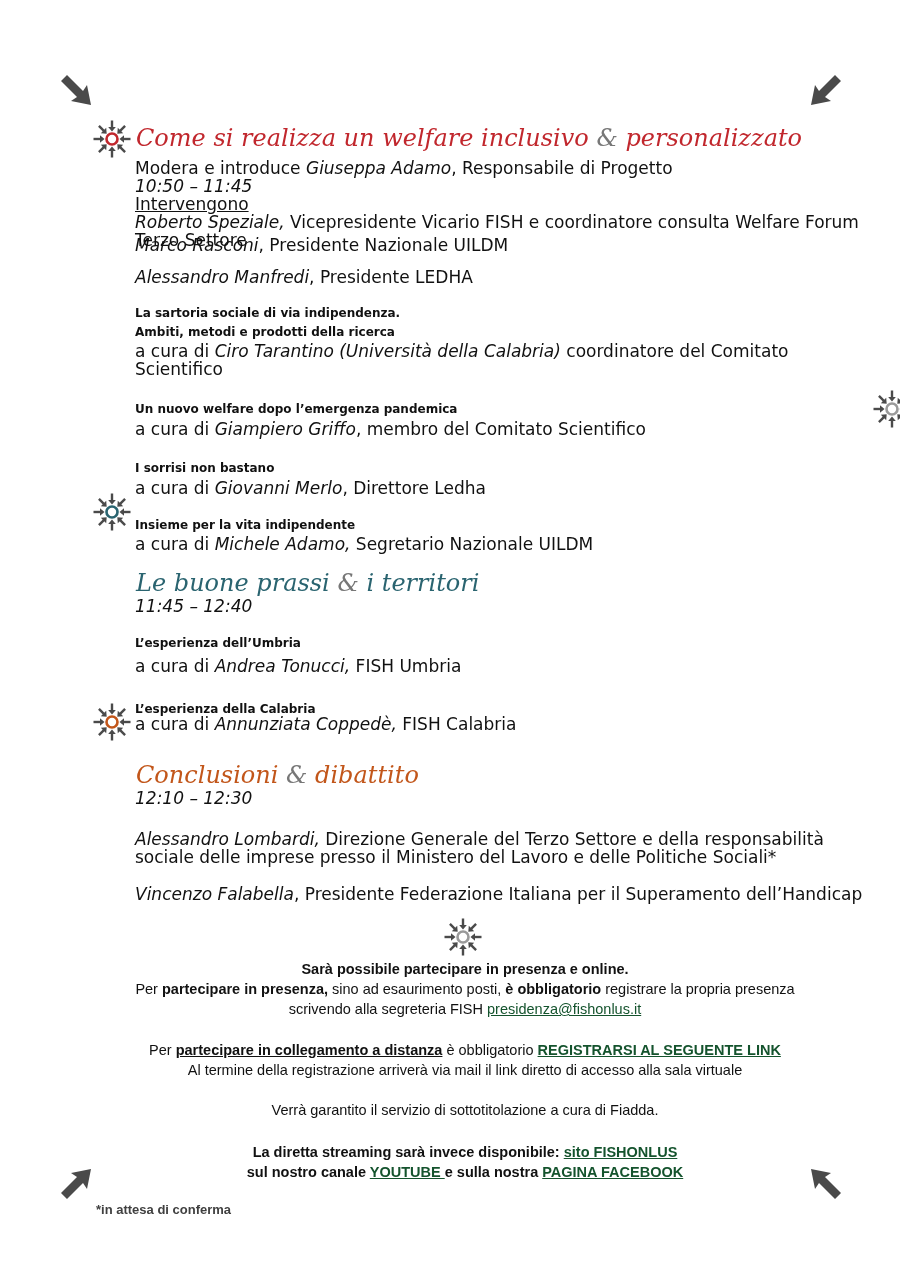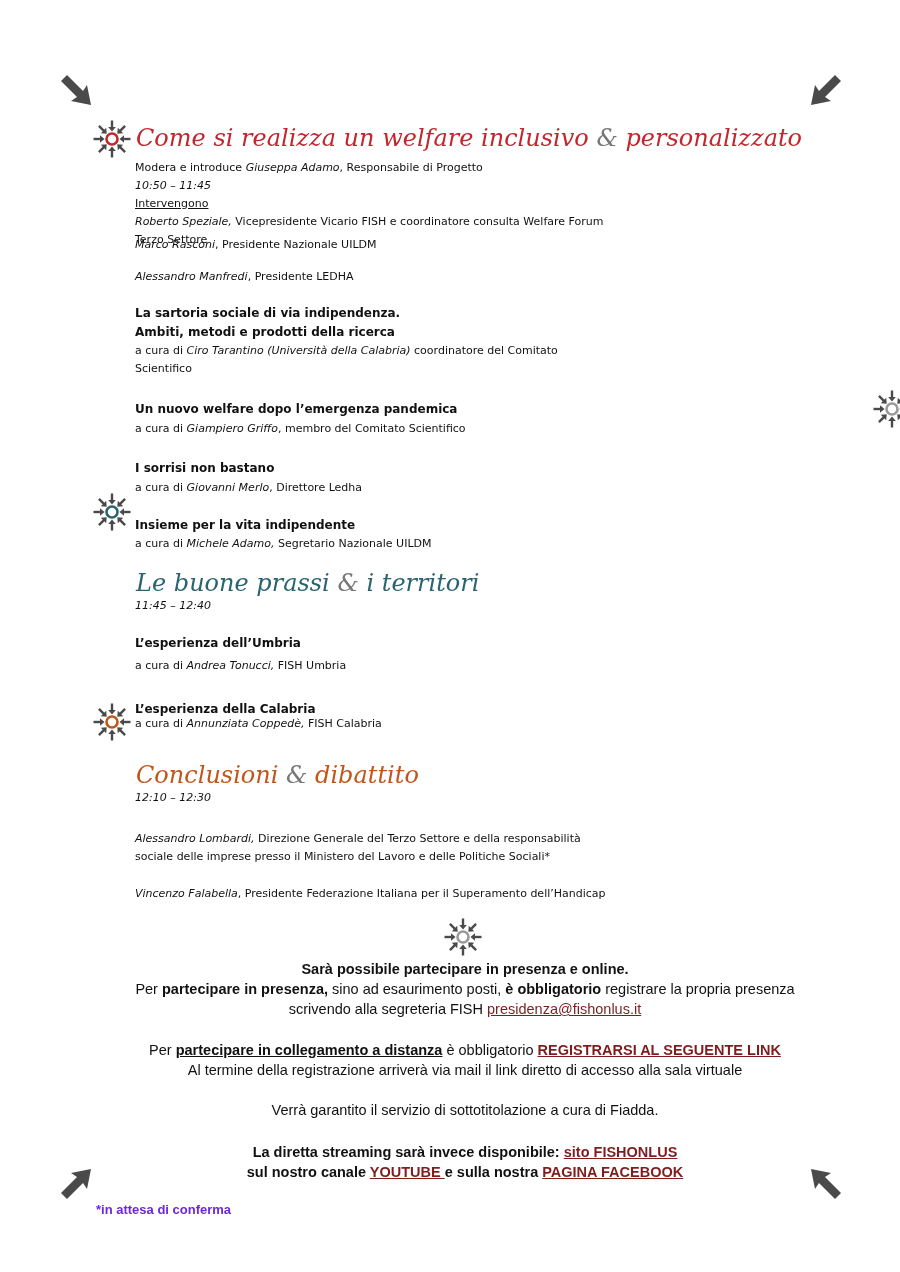--- a/index.html
+++ b/index.html
@@ -1,29 +1,29 @@
 <!DOCTYPE html>
 <html><head>
 <meta charset="utf-8">
 <style>
   html, body { margin:0; padding:0; background:#fff; }
   body { width:900px; height:1272px; position:relative; overflow:hidden; font-family:"DejaVu Sans", sans-serif; color:#111; }
   .abs { position:absolute; }
   .arrow { width:36px; height:36px; }
   .sun { width:40px; height:40px; }
-  .line { position:absolute; left:135px; font-size:11px; line-height:18px; white-space:nowrap; }
+  .line { position:absolute; left:135px; font-size:17px; line-height:18px; white-space:nowrap; }
   .title { position:absolute; left:136px; font-family:"DejaVu Serif", serif; font-style:italic; font-size:24px; line-height:28px; white-space:nowrap; }
   .title .amp { color:#777; font-weight:normal; }
   .bold { font-weight:bold; font-size:12px; }
   i { font-style:italic; }
   u { text-decoration:underline; }
   .center { position:absolute; left:0; width:930px; text-align:center; font-family:"Liberation Sans", sans-serif; font-size:14.5px; line-height:20px; white-space:nowrap; color:#111; }
-  a.lnk { color:#7f1d1d; text-decoration:underline; }
+  a.lnk { color:#14532d; text-decoration:underline; }
   .cb { font-weight:bold; }
-  .foot { position:absolute; left:96px; top:1202px; font-family:"Liberation Sans", sans-serif; font-weight:bold; font-size:13px; color:#6d28d9; }
+  .foot { position:absolute; left:96px; top:1202px; font-family:"Liberation Sans", sans-serif; font-weight:bold; font-size:13px; color:#404040; }
 </style>
 </head>
 <body>
 
 <svg width="0" height="0" style="position:absolute">
   <defs>
     <g id="arrowshape">
         <path d="M4 4 L26 26 L30 18 L34 34 L18 30 L26 26 Z"></path>
         <path d="M2 8 L8 2 L28 22 L22 28 Z"></path>
       </g>

